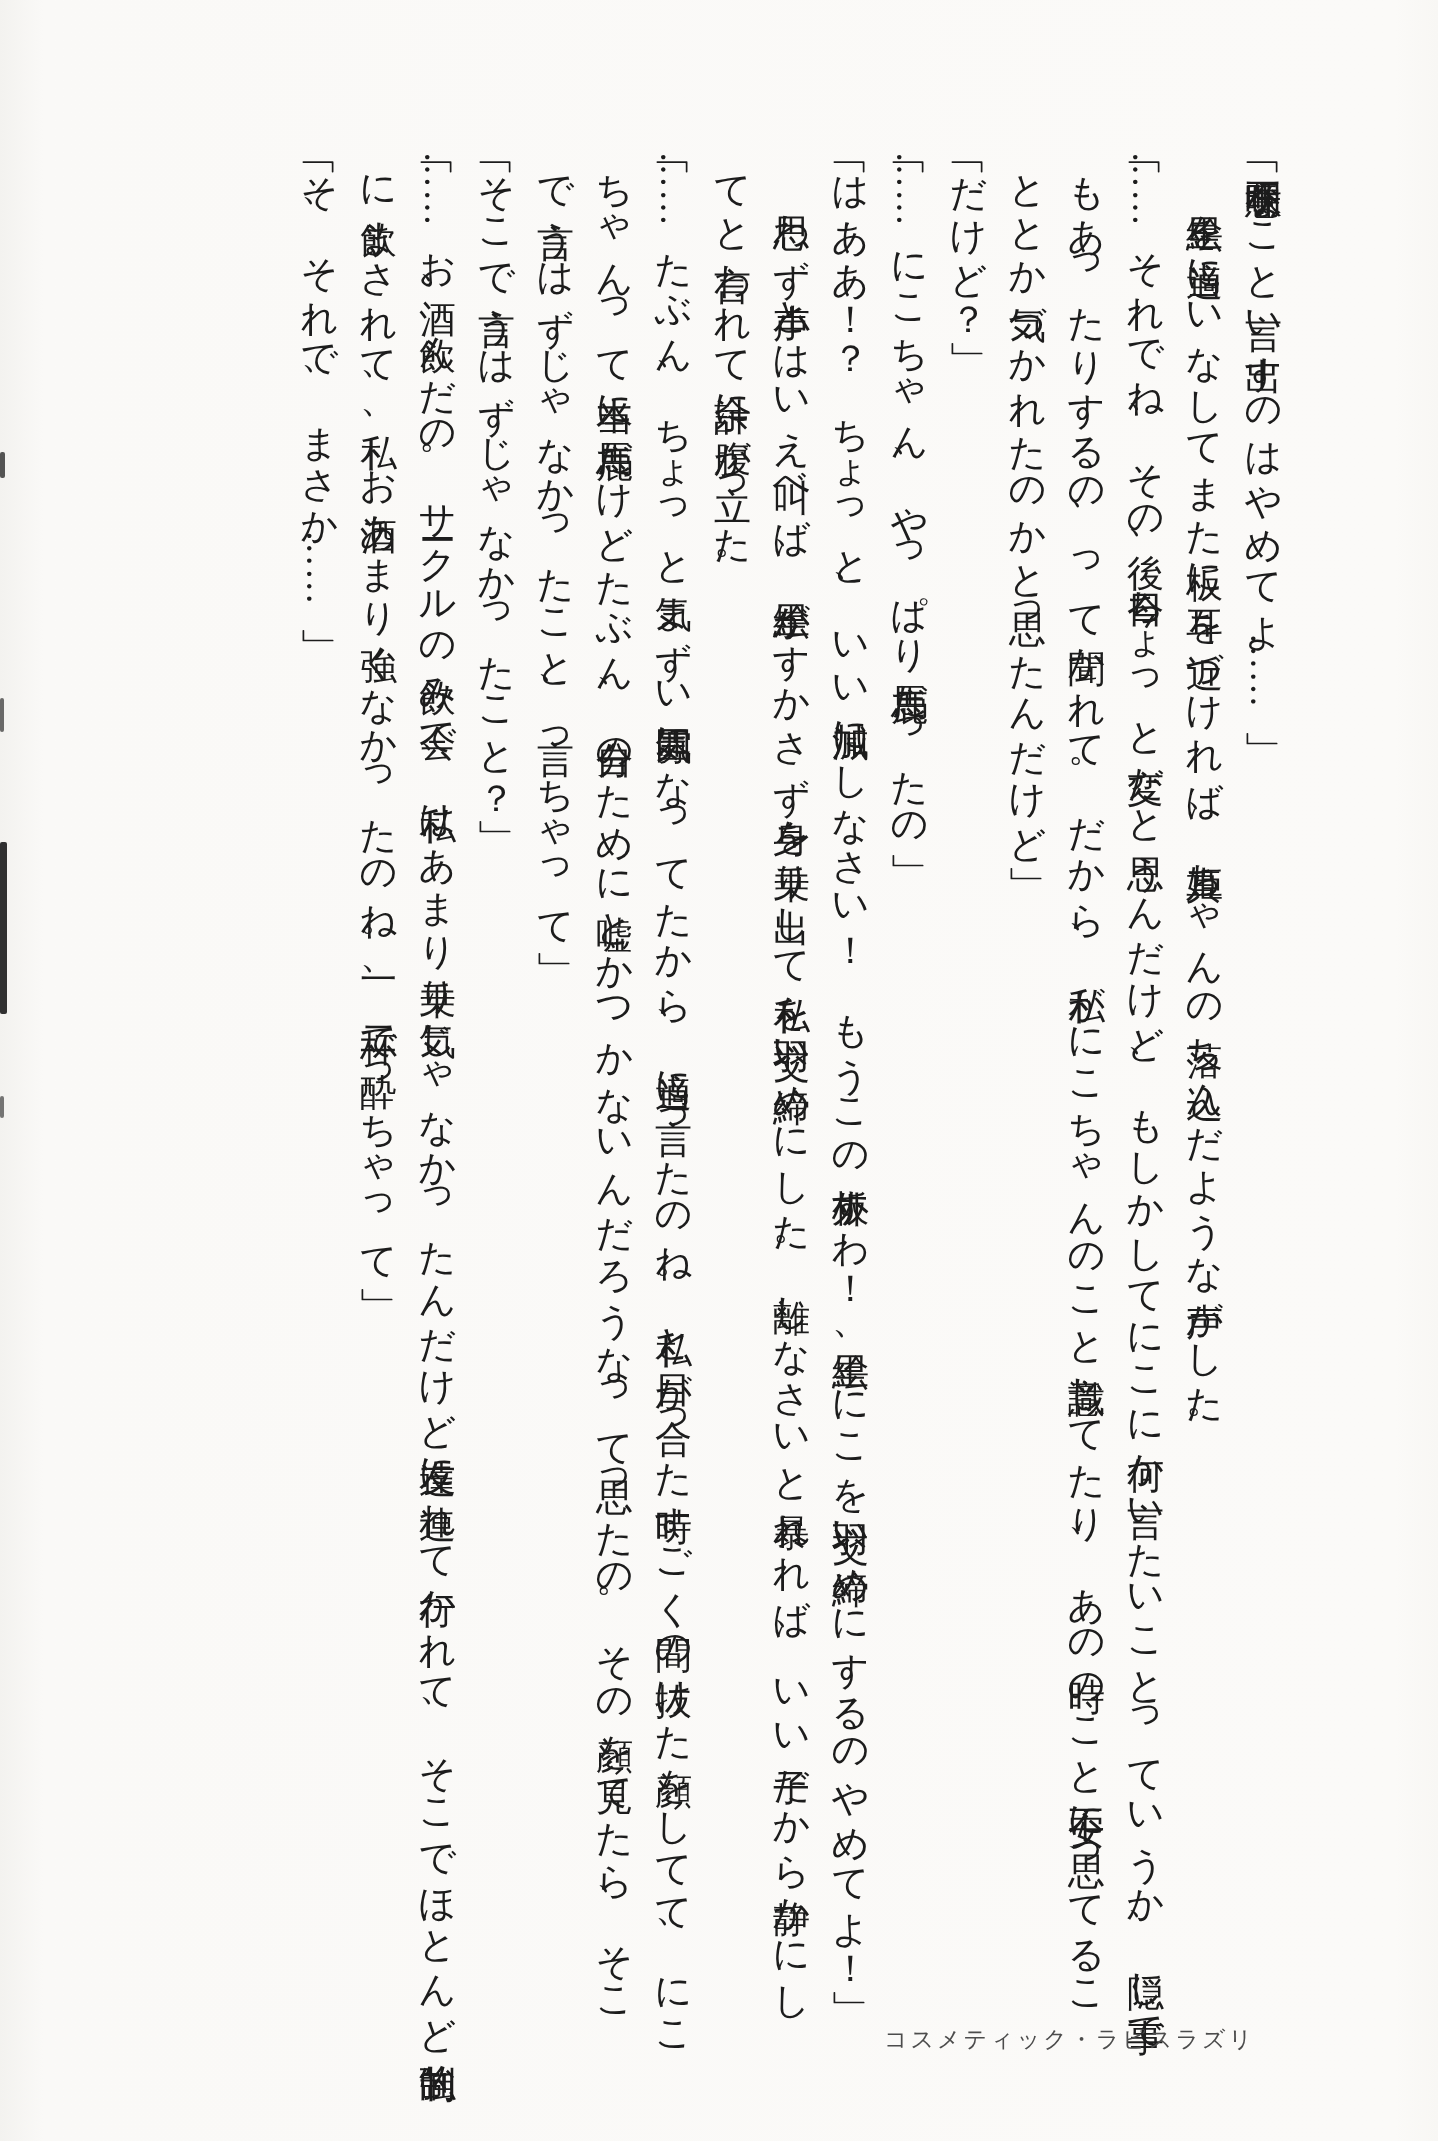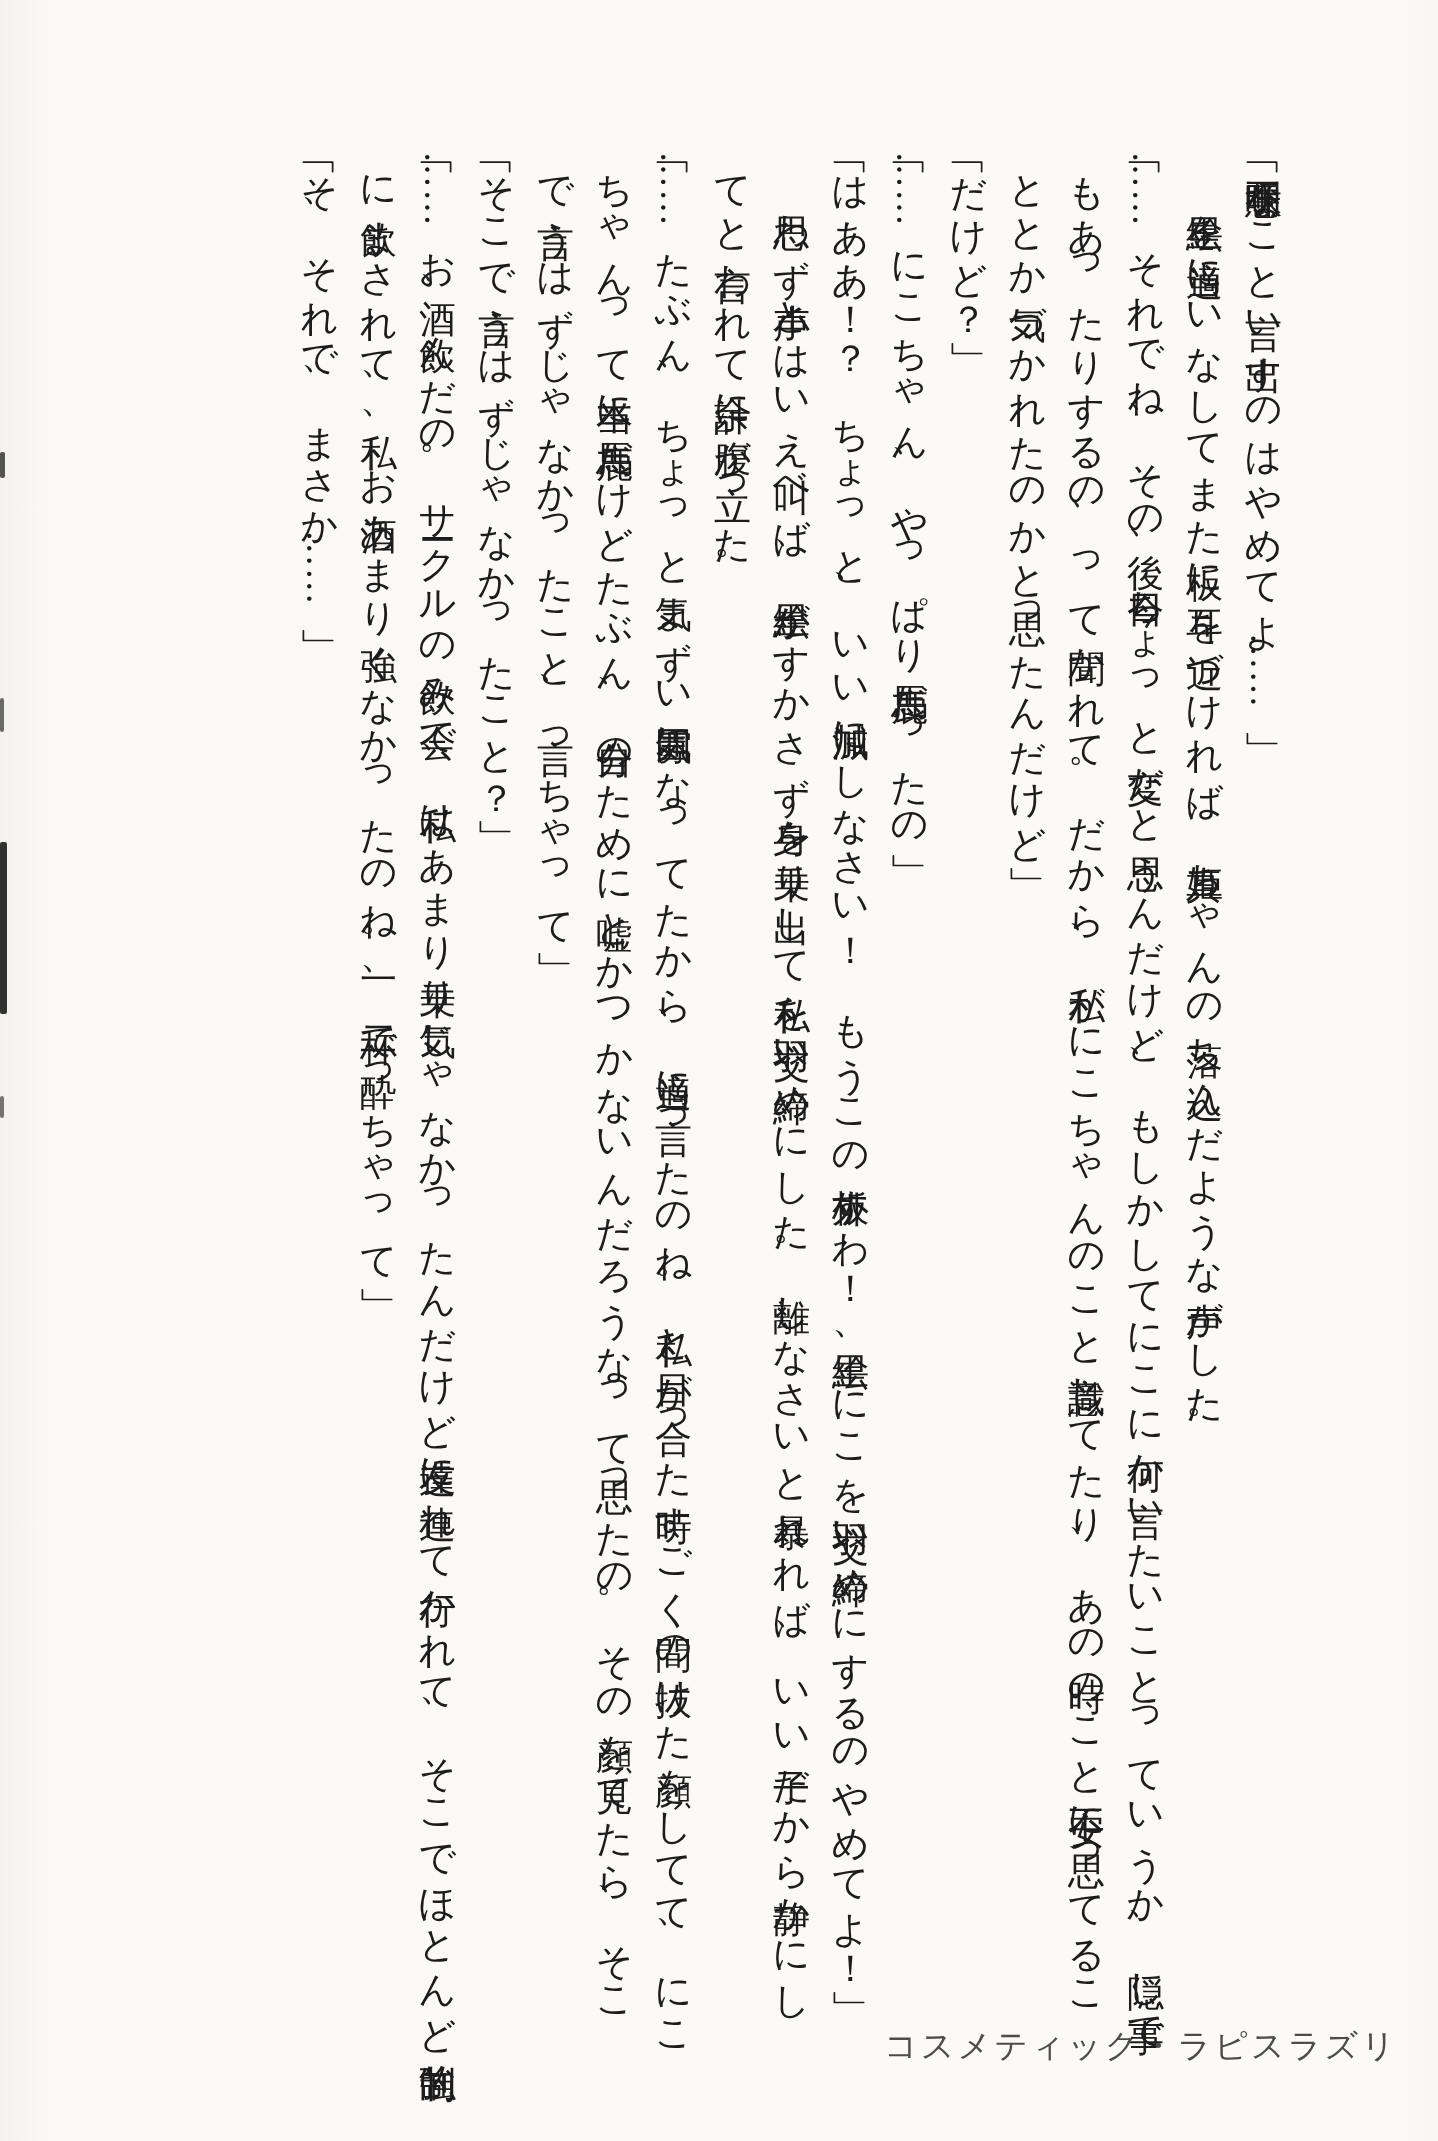--- a/index.html
+++ b/index.html
@@ -41,21 +41,21 @@
     text-indent: 1em;
   }
   .footer {
     position: absolute;
     left: 884px;
     top: 2024px;
     display: flex;
     align-items: baseline;
     gap: 44px;
     color: #4c4c4c;
-    font-size: 33px;
+    font-size: 23px;
     letter-spacing: 3px;
     white-space: nowrap;
   }
   
   .artifact {
     position: absolute;
     left: 0;
     background: #1f1f1f;
     border-radius: 2px;
   }

